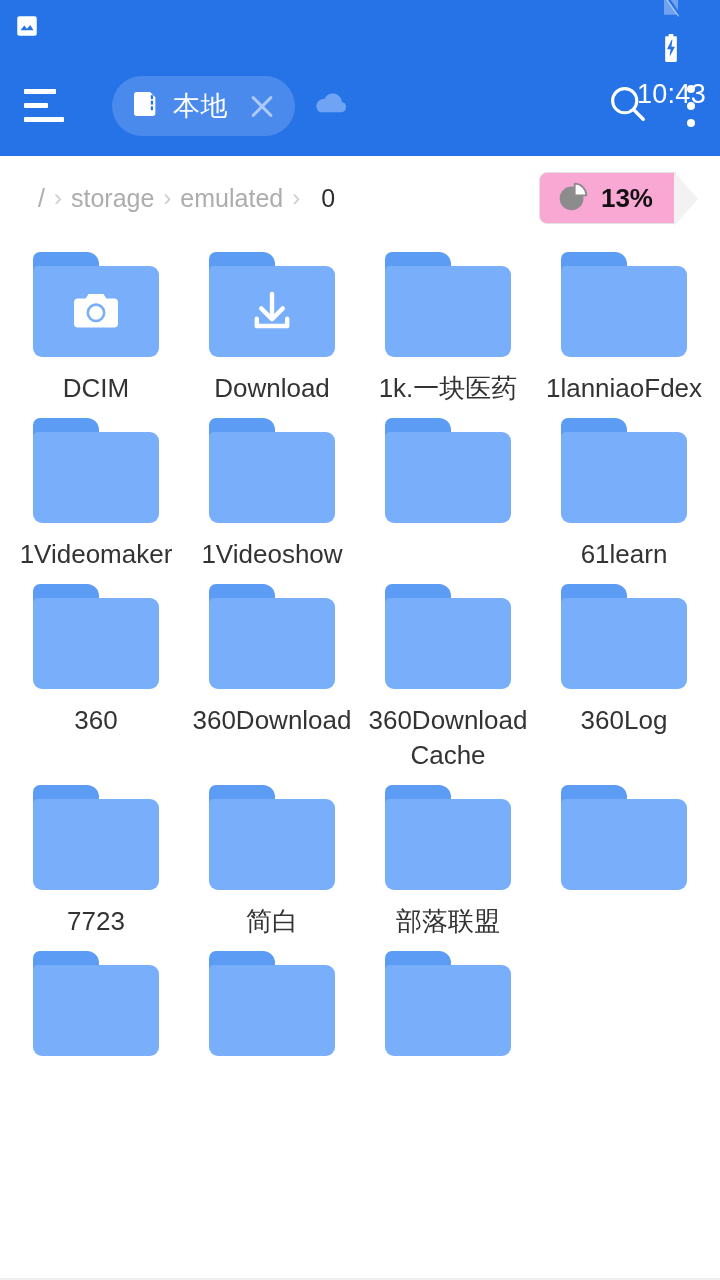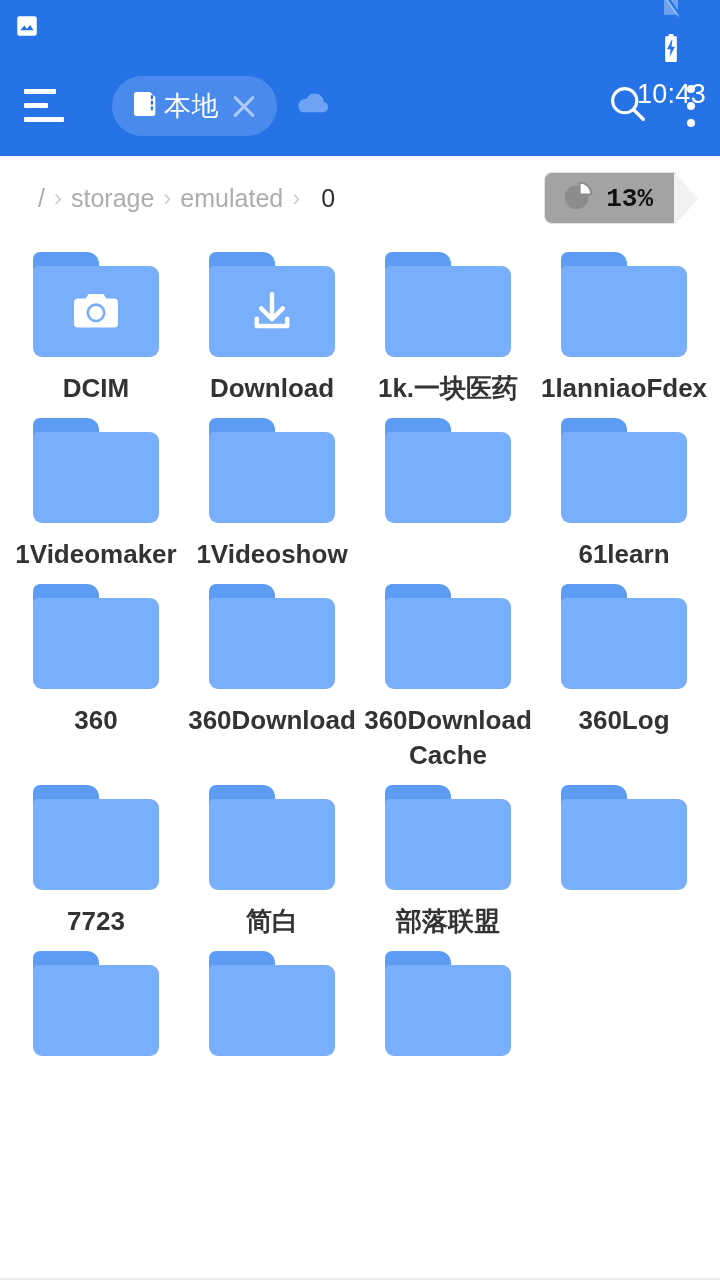--- a/index.html
+++ b/index.html
@@ -28,21 +28,21 @@
   .hamburger{ width:54px; height:44px; display:flex; flex-direction:column;
     justify-content:center; gap:9px; cursor:pointer; padding-left:6px; }
   .hamburger i{ display:block; height:5px; background:#fff; border-radius:1px; }
   .hamburger i:nth-child(1){ width:32px; }
   .hamburger i:nth-child(2){ width:24px; }
   .hamburger i:nth-child(3){ width:40px; }
 
   .tabchip{
     margin-left:40px; height:60px; border-radius:30px;
     background:rgba(255,255,255,.17);
-    display:flex; align-items:center; gap:2px; padding:0 16px 0 18px;
+    display:flex; align-items:center; gap:11px; padding:0 16px 0 18px;
   }
   .tabchip .label{ color:#fff; font-size:27px; letter-spacing:.5px; }
   .chip-x{ width:34px; height:34px; position:relative; opacity:.55; margin-left:6px; }
   .chip-x::before,.chip-x::after{
     content:""; position:absolute; left:3px; top:16px; width:28px; height:3px;
     background:#fff; border-radius:2px;
   }
   .chip-x::before{ transform:rotate(45deg); }
   .chip-x::after{ transform:rotate(-45deg); }
 
@@ -57,22 +57,22 @@
     background:#fff;
   }
   .crumbs{ display:flex; align-items:center; font-size:25px; }
   .crumbs .seg{ color:#adadad; padding:0 2px; }
   .crumbs .seg.last{ color:#2e2e2e; padding-left:14px; }
   .crumbs .sep{ color:#cfcfcf; font-size:24px; padding:0 7px; font-weight:300; }
 
   .storage-badge{
     margin-left:auto; position:relative; display:flex; align-items:center; gap:11px;
     height:52px; padding:1px 22px 0 16px;
-    background:#a3a3a3; border:1px solid #e2e2e2;
-    border-radius:8px 0 0 8px; margin-right:26px;font-family:Liberation Mono, monospace;
+    background:#f9a8d4; border:1px solid #e2e2e2;
+    border-radius:8px 0 0 8px; margin-right:26px;
   }
   .storage-badge::after{
     content:""; position:absolute; right:-23px; top:-1px;
     width:0; height:0;
     border-top:27px solid transparent; border-bottom:27px solid transparent;
     border-left:24px solid #f2f2f2;
   }
   .storage-badge .pct{ font-size:26px; font-weight:bold; color:#111; position:relative; z-index:2; }
 
   
@@ -94,21 +94,21 @@
   .folder .body{
     position:absolute; left:0; top:14px; width:126px; height:91px;
     background:#79aefb; border-radius:5px 9px 9px 9px;
   }
   .folder .glyph{
     position:absolute; left:0; top:14px; width:126px; height:91px;
     display:flex; align-items:center; justify-content:center;
   }
   .name{
     width:170px; text-align:center; color:#333; font-size:26px;
-    line-height:35px; word-break:break-all;font-weight:bold;
+    line-height:35px; word-break:break-all;
   }
   .row-4 .name{ }
   .bottom-rule{
     position:absolute; left:0; bottom:0; width:720px; height:2px; background:#eeeeee;
   }
 </style>
 </head>
 <body>
 
 <div id="app">

